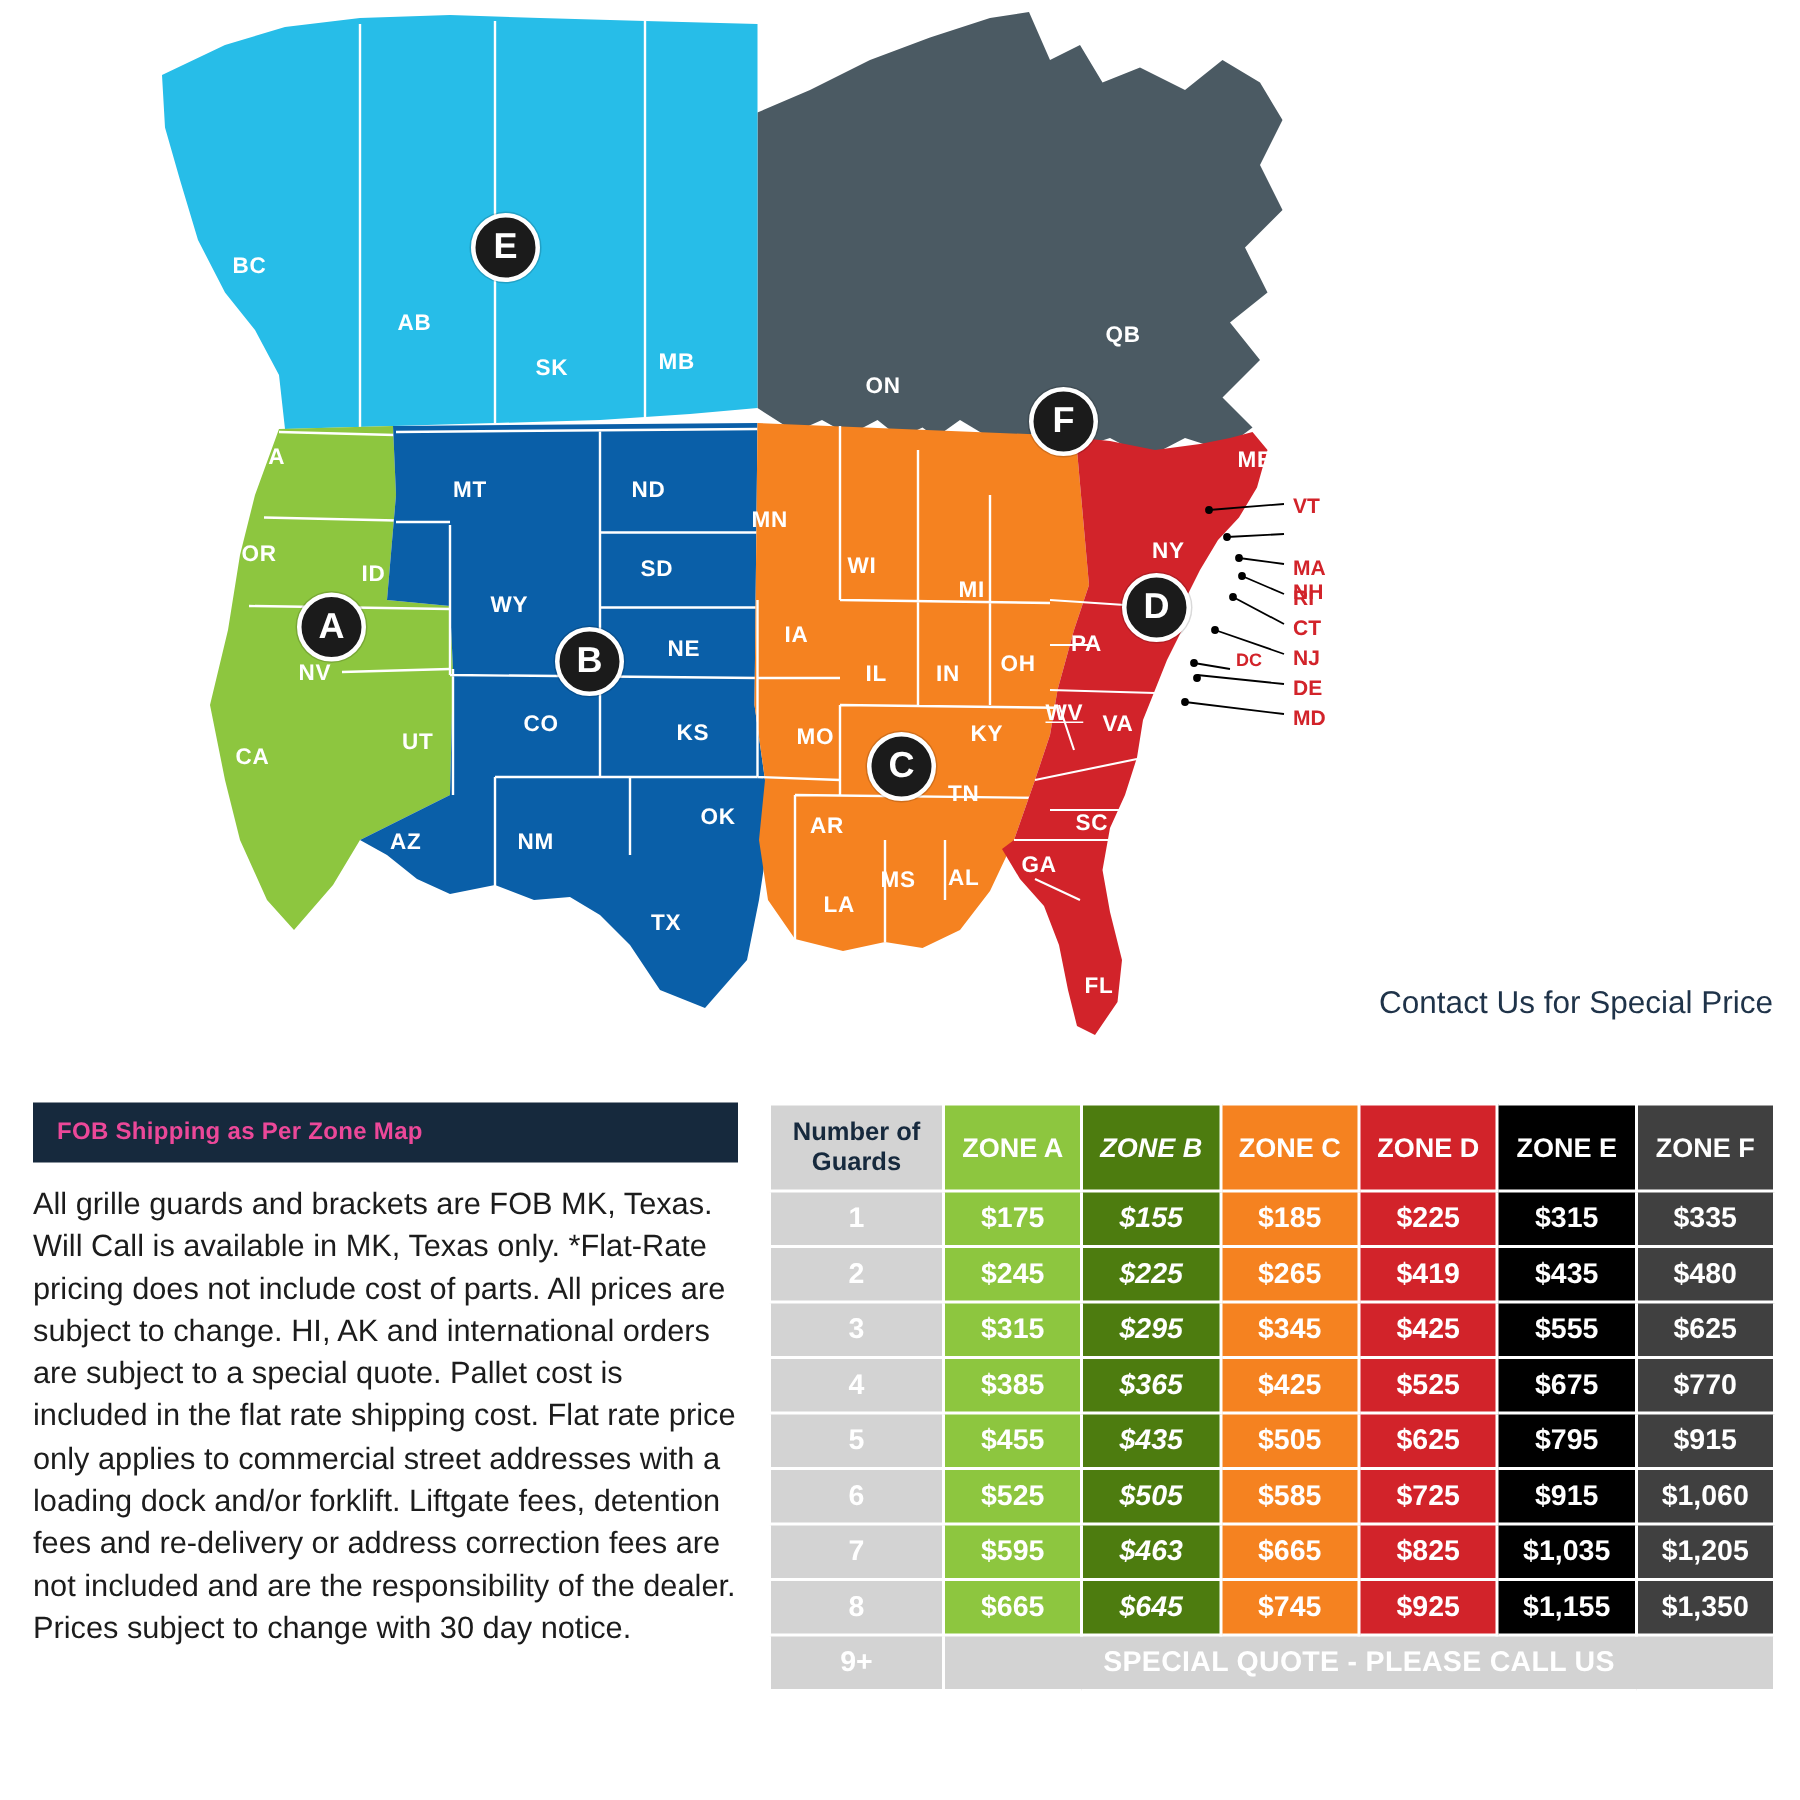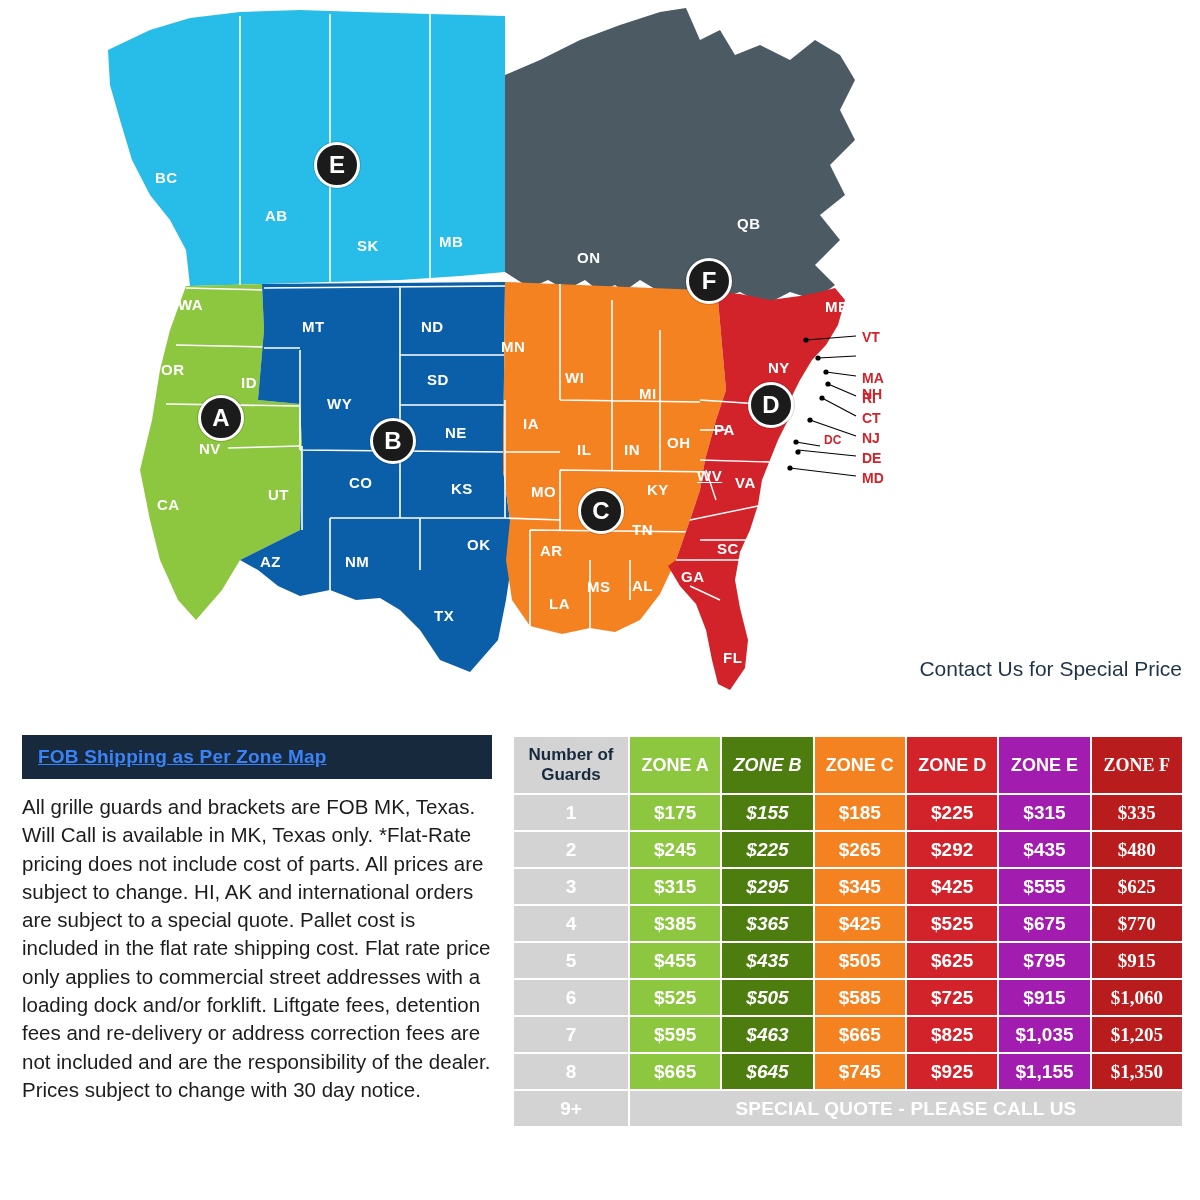--- a/index.html
+++ b/index.html
@@ -54,26 +54,25 @@
     text-align: right;
     color: #1f3349;
   }
   #mexico-note .m-title { font-size: 25px; font-weight: bold; letter-spacing: .2px; }
   #mexico-note .m-sub { font-size: 21px; margin-top: 2px; }
 
   
   #fob-block { position: absolute; left: 22px; top: 735px; width: 470px; }
   #fob-header {
     background: #16293d;
-    color: #3b82f6;
-    font-size: 19px;
+    color: #ec4899;
+    font-size: 16px;
     font-weight: bold;
     padding: 11px 16px;
     letter-spacing: .2px;
-    text-decoration: underline;
   }
   #fob-body {
     margin-top: 14px;
     font-size: 20.5px;
     line-height: 1.38;
     color: #1c1c1c;
   }
 
   
   #price-table {
@@ -102,22 +101,22 @@
   }
   #price-table th.zone-hdr { font-size: 18px; height: 58px; }
   td.guard-num { background: #d3d3d3; color: #16293d; font-size: 20px; }
   td.special {
     background: #d3d3d3; color: #16293d; font-size: 20px; letter-spacing: .2px;
   }
   .zA { background: #8dc63f; }
   .zB { background: #4d7c0f; font-style: italic; }
   .zC { background: #f58220; }
   .zD { background: #d2232a; }
-  .zE { background: #a21caf; }
-  .zF { background: #b91c1c; font-family: Liberation Serif, serif; }
+  .zE { background: #000000; }
+  .zF { background: #404040; }
 </style>
 </head>
 <body>
 
 <div id="root">
 
   <div id="map-area">
     <svg id="map-svg" width="1200" height="730" viewBox="0 0 1200 730">
 
       <g>
@@ -174,21 +173,21 @@
       </g>
     </svg>
 
     <div id="state-labels">
         <div class="state-label" style="left: 155px; top: 169px;">BC</div>
         <div class="state-label" style="left: 265px; top: 207px;">AB</div>
         <div class="state-label" style="left: 357px; top: 237px;">SK</div>
         <div class="state-label" style="left: 439px; top: 233px;">MB</div>
         <div class="state-label" style="left: 577px; top: 249px;">ON</div>
         <div class="state-label" style="left: 737px; top: 215px;">QB</div>
-        <div class="state-label" style="left: 178px; top: 296px; text-align: center;">WA</div>
+        <div class="state-label" style="left: 165px; top: 296px; text-align: center;">WA</div>
         <div class="state-label" style="left: 161px; top: 361px;">OR</div>
         <div class="state-label" style="left: 241px; top: 374px;">ID</div>
         <div class="state-label" style="left: 302px; top: 318px;">MT</div>
         <div class="state-label" style="left: 421px; top: 318px;">ND</div>
         <div class="state-label" style="left: 427px; top: 371px;">SD</div>
         <div class="state-label" style="left: 501px; top: 338px;">MN</div>
         <div class="state-label" style="left: 565px; top: 369px;">WI</div>
         <div class="state-label" style="left: 639px; top: 385px;">MI</div>
         <div class="state-label" style="left: 825px; top: 298px;">ME</div>
         <div class="state-label" style="left: 327px; top: 395px;">WY</div>
@@ -274,21 +273,21 @@
           <td class="zC">$185</td>
           <td class="zD">$225</td>
           <td class="zE">$315</td>
           <td class="zF">$335</td>
         </tr>
         <tr>
           <td class="guard-num">2</td>
           <td class="zA">$245</td>
           <td class="zB">$225</td>
           <td class="zC">$265</td>
-          <td class="zD">$292</td>
+          <td class="zD">$419</td>
           <td class="zE">$435</td>
           <td class="zF">$480</td>
         </tr>
         <tr>
           <td class="guard-num">3</td>
           <td class="zA">$315</td>
           <td class="zB">$295</td>
           <td class="zC">$345</td>
           <td class="zD">$425</td>
           <td class="zE">$555</td>

